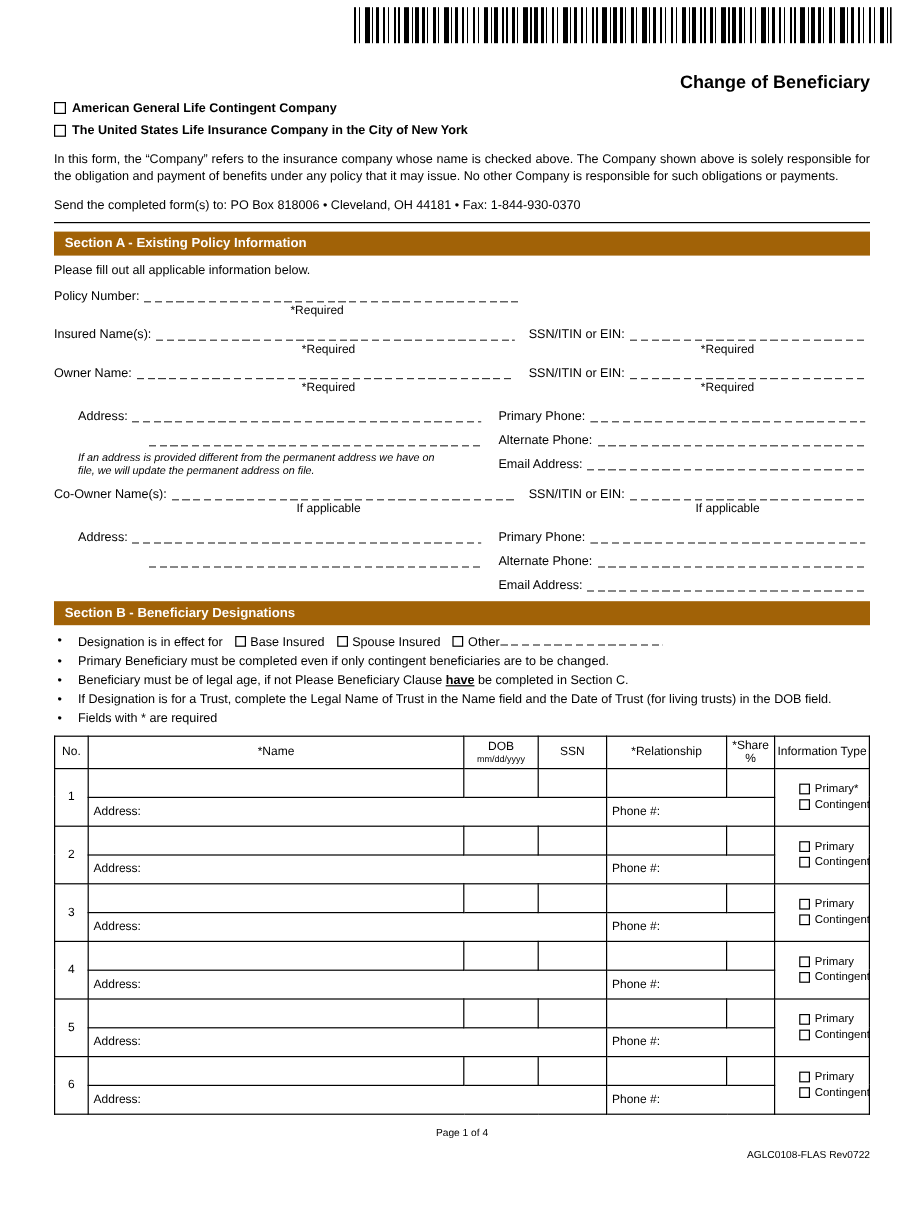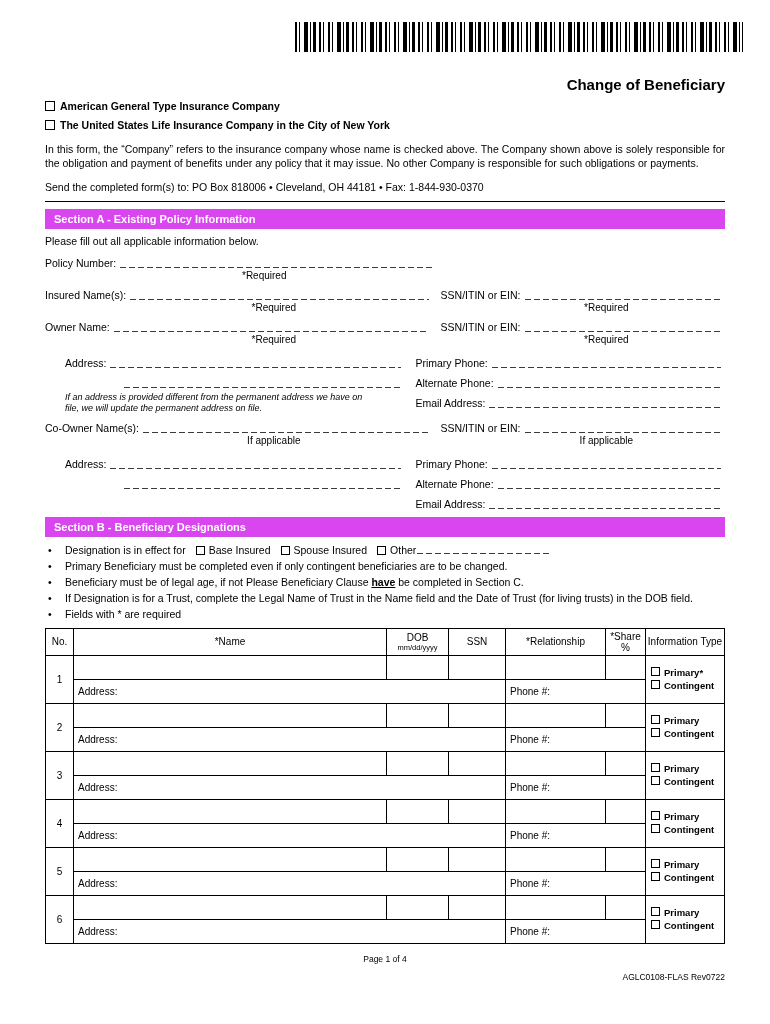--- a/index.html
+++ b/index.html
@@ -1,18 +1,18 @@
 <!DOCTYPE html>
 <html><head>
 <meta charset="utf-8">
 <style>
   * { margin:0; padding:0; box-sizing:border-box; }
   html,body { background:#fff; }
   body { width:770px; font-family:"Liberation Sans","DejaVu Sans",sans-serif; color:#000; }
-  .page { width:770px; min-height:1024px; padding:22px 45px 8px 45px; position:relative; background:#fff; }
+  .page { width:770px; min-height:1024px; padding:6px 45px 8px 45px; position:relative; background:#fff; }
 
   .barcode { width:448px; height:30px; margin-left:auto; margin-right:-18px;
     background: repeating-linear-gradient(90deg,
       #000 0px,#000 2px,#fff 2px,#fff 4px,
       #000 4px,#000 5px,#fff 5px,#fff 9px,
       #000 9px,#000 13px,#fff 13px,#fff 15px,
       #000 15px,#000 16px,#fff 16px,#fff 18px,
       #000 18px,#000 21px,#fff 21px,#fff 24px,
       #000 24px,#000 26px,#fff 26px,#fff 28px,
       #000 28px,#000 29px,#fff 29px,#fff 33px); }
@@ -20,21 +20,21 @@
   .title { text-align:right; font-size:15px; font-weight:bold; margin-top:24px; }
 
   .company-row { display:flex; align-items:center; margin-top:7px; font-size:10.5px; font-weight:bold; }
   .cb { display:inline-block; width:10px; height:10px; border:1.2px solid #000; background:#fff; flex:0 0 auto; margin-right:5px; vertical-align:-1px; }
   .cb.sm { width:9px; height:9px; }
 
   .intro { margin-top:11px; font-size:10.5px; line-height:1.38; text-align:justify; }
   .send-line { margin-top:10px; font-size:10.5px; }
   .rule { border:none; border-top:1.3px solid #000; margin-top:8px; }
 
-  .section-bar { background:#d946ef; color:#fff; font-weight:bold; font-size:11px; padding:4px 9px; margin-top:7px; }
+  .section-bar { background:#a16207; color:#fff; font-weight:bold; font-size:11px; padding:4px 9px; margin-top:7px; }
 
   .plain-note { font-size:10.5px; margin-top:6px; }
 
   .frow { display:flex; align-items:flex-end; margin-top:9px; font-size:10.5px; }
   .frow.tight { margin-top:7px; }
   .lbl { white-space:nowrap; }
   .blank { flex:1 1 auto; height:12px; margin:0 4px 1px 4px;
     background-image: repeating-linear-gradient(to right, #3a3a3a 0 6px, transparent 6px 9px);
     background-size:100% 1.2px; background-repeat:no-repeat; background-position:0 100%; }
   .col-left { width:57%; display:flex; align-items:flex-end; }
@@ -64,38 +64,38 @@
     background-size:100% 1.2px; background-repeat:no-repeat; background-position:0 100%; }
 
   table.ben { width:100%; border-collapse:collapse; margin-top:6px; font-size:10px; table-layout:fixed;border-radius:19px; }
   table.ben th, table.ben td { border:1px solid #000; padding:1px 4px; vertical-align:middle; font-weight:normal; }
   table.ben th { text-align:center; padding:2px 1px; }
   .hdr-sub { display:block; font-size:7.5px; }
   td.num { text-align:center; }
   td.cell-main { height:24px; }
   td.cell-sub { height:24px; }
   td.type-cell { padding:2px 3px; font-size:9.5px; }
-  .type-line { display:flex; align-items:flex-start; margin:2px 1px; white-space:nowrap;font-weight:bold; }
+  .type-line { display:flex; align-items:center; margin:2px 16px; white-space:nowrap; }
   .type-line .cb.sm { margin-right:4px; }
 
   .footer { position:relative; text-align:center; font-size:8.5px; margin-top:10px; }
   .footer-right { position:absolute; right:0; top:18px; }
 </style>
 </head>
 <body>
 
 <div class="page">
 
   <div class="barcode"></div>
 
   <div class="title">Change of Beneficiary</div>
 
   <div class="company-row">
     <span class="cb"></span>
-    <span>American General Type Insurance Company</span>
+    <span>American General Life Contingent Company</span>
   </div>
   <div class="company-row">
     <span class="cb"></span>
     <span>The United States Life Insurance Company in the City of New York</span>
   </div>
 
   <div class="intro">In this form, the “Company” refers to the insurance company whose name is checked above. The Company shown above is solely responsible for the obligation and payment of benefits under any policy that it may issue. No other Company is responsible for such obligations or payments.</div>
 
   <div class="send-line">Send the completed form(s) to: PO Box 818006 • Cleveland, OH 44181 • Fax: 1-844-930-0370</div>
   <hr class="rule">

